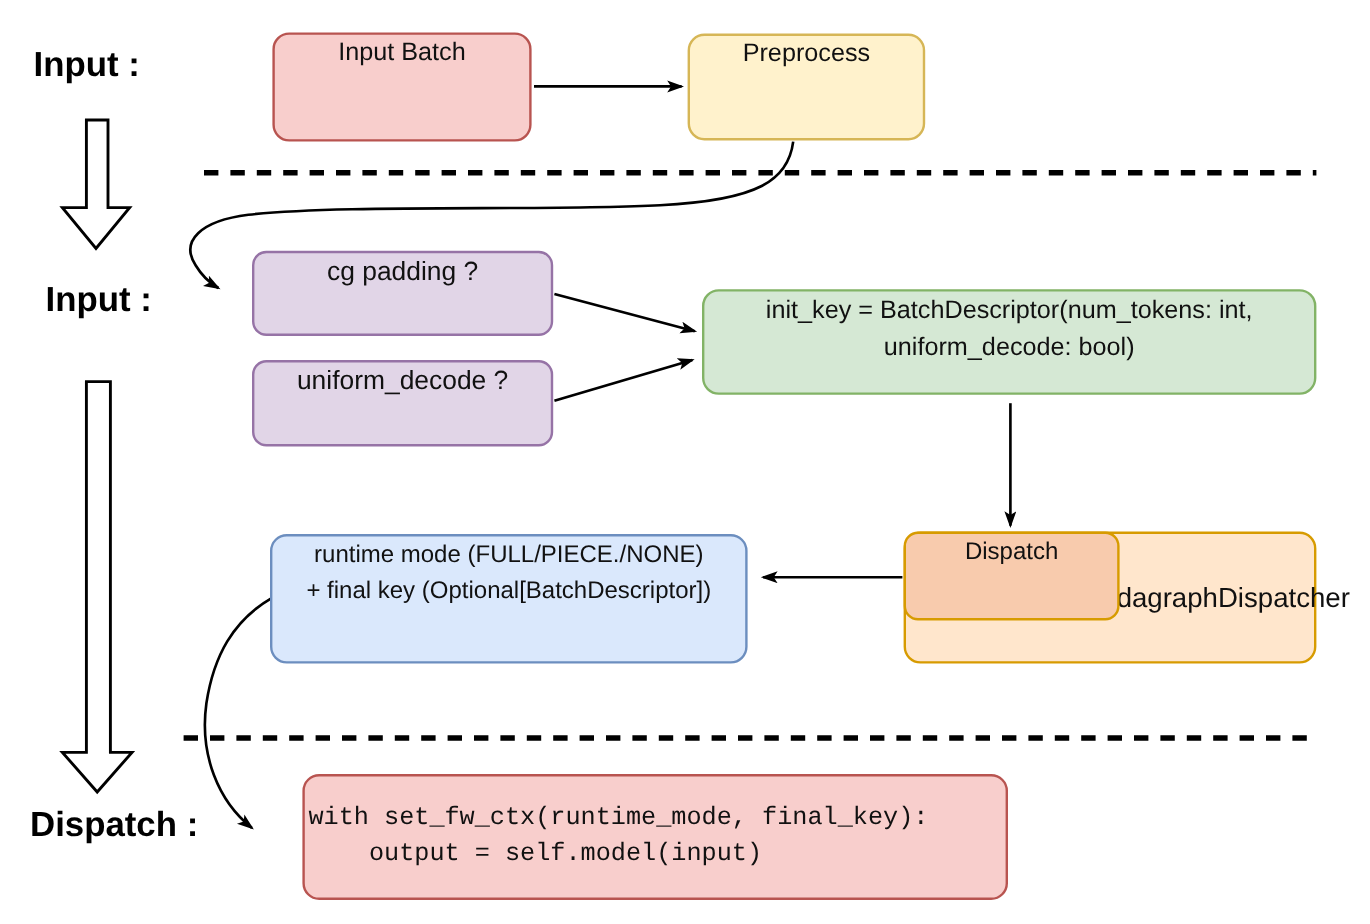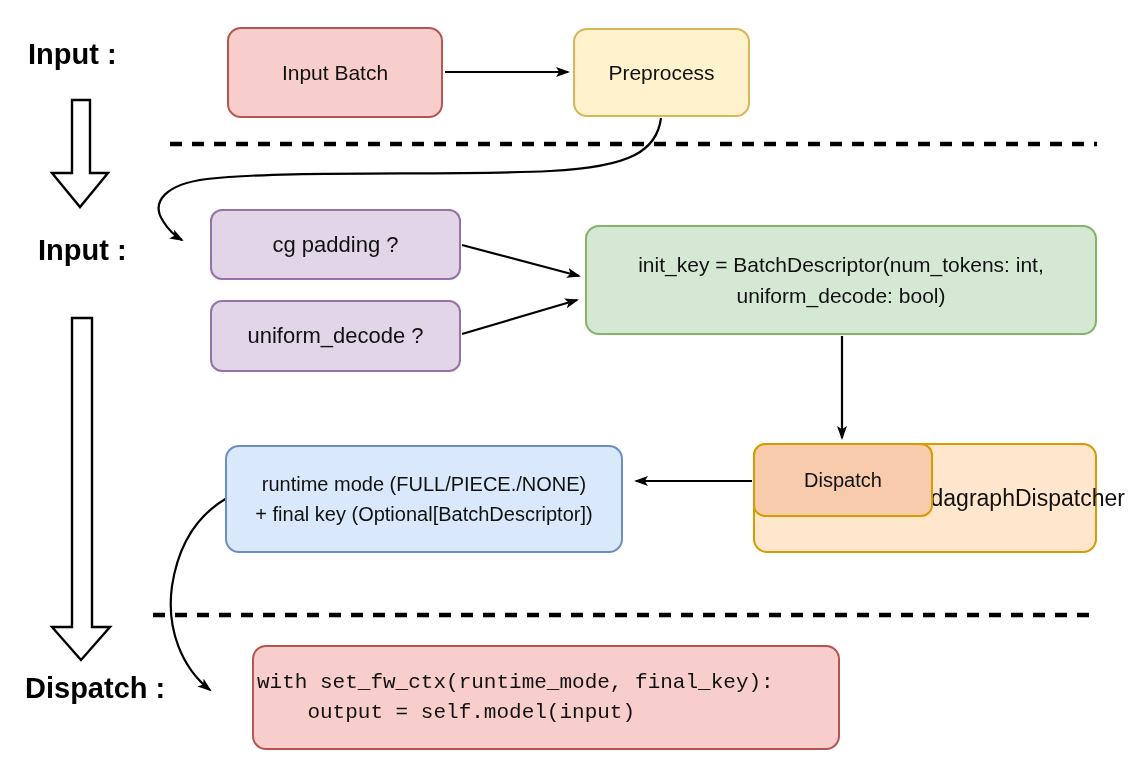--- a/index.html
+++ b/index.html
@@ -20,31 +20,31 @@
     white-space:nowrap;
   }
   .node{
     position:absolute;
     box-sizing:border-box;
     border:2px solid;
     border-radius:14px;
     display:flex;
     flex-direction:column;
     align-items:center;
-    justify-content:center;
+    justify-content:flex-start;
     text-align:center;
     font-size:21px;
     line-height:30px;
     white-space:nowrap;
   }
   .node-input-batch{left:227px;top:27px;width:216px;height:91px;background:#F8CECC;border-color:#B85450;}
-  .node-preprocess{left:573px;top:28px;width:177px;height:89px;background:#FFF2CC;border-color:#D6B656;}
+  .node-preprocess{left:573px;top:28px;width:198px;height:89px;background:#FFF2CC;border-color:#D6B656;}
   .node-cg-padding{left:210px;top:209px;width:251px;height:71px;background:#E1D5E7;border-color:#9673A6;font-size:22px;border-radius:12px;}
   .node-uniform-decode{left:210px;top:300px;width:251px;height:72px;background:#E1D5E7;border-color:#9673A6;font-size:22px;border-radius:12px;}
-  .node-init-key{left:585px;top:225px;width:512px;height:110px;background:#D5E8D4;border-color:#82B366;font-size:21px;line-height:31px;}
+  .node-init-key{left:585px;top:241px;width:512px;height:88px;background:#D5E8D4;border-color:#82B366;font-size:21px;line-height:31px;}
   .group-dispatcher{left:753px;top:443px;width:344px;height:110px;background:#FFE6CC;border-color:#D79B00;justify-content:flex-start;align-items:flex-end;}
   .group-dispatcher .group-label{
     position:absolute;right:0;top:0;width:164px;height:100%;
     display:flex;flex-direction:row;align-items:center;justify-content:center;
     font-size:23px;line-height:33px;
   }
   .node-dispatch{left:753px;top:443px;width:180px;height:74px;background:#F8CBAD;border-color:#D79B00;font-size:20px;border-radius:12px;}
   .node-runtime{left:225px;top:445px;width:398px;height:108px;background:#DAE8FC;border-color:#6C8EBF;font-size:20px;line-height:30px;}
   .node-execute-code{
     left:225px;top:645px;width:588px;height:105px;

